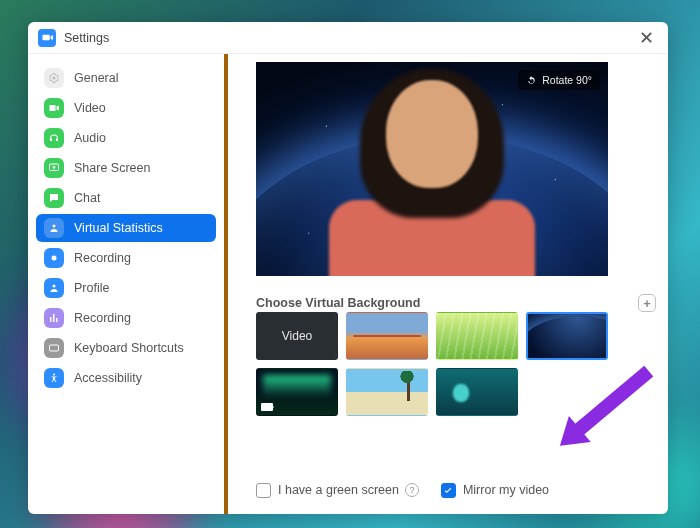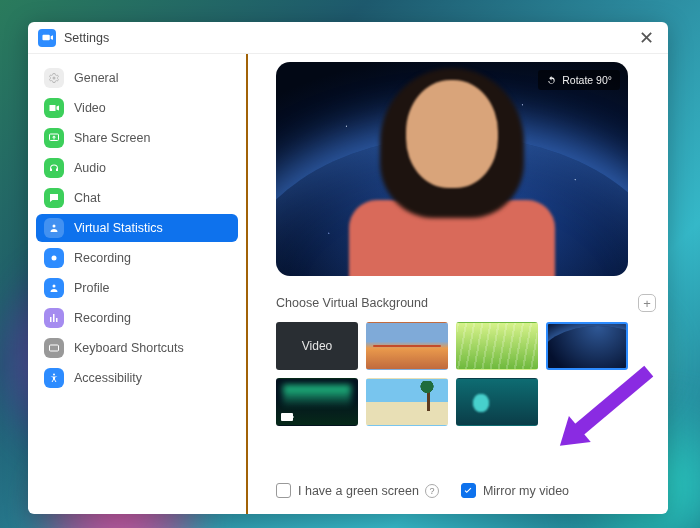--- a/index.html
+++ b/index.html
@@ -44,22 +44,22 @@
     background: #2d8cff;
     border-radius: 4px;
     display:flex;align-items:center;justify-content:center;
     margin-right:8px;
   }
   .app-icon svg { width:11px;height:11px;fill:#fff;}
   .titlebar-title { color:#444; font-size:12.5px; flex:1;}
   .close-x { font-size:18px; color:#555; cursor:pointer; line-height:1; padding:0 4px;}
   .body { flex:1; display:flex; min-height:0;}
   .sidebar {
-    width: 220px;
-    border-right: 2px solid #a16207;
+    width: 200px;
+    border-right: 4px solid #a16207;
     padding: 10px 8px;
   }
   .nav-item {
     display:flex; align-items:center;
     height: 28px;
     border-radius: 6px;
     padding: 0 8px;
     color:#555;
     cursor:pointer;
     margin-bottom: 2px;
@@ -88,21 +88,21 @@
   .nav-icon svg { width:12px;height:12px;fill:#fff;}
   .nav-icon.general svg{ fill:#bbb;}
   .content {
     flex:1; padding: 8px 12px 10px 28px;
     display:flex;flex-direction:column;
     color:#444;
   }
   .preview {
     position:relative;
     width: 352px; height: 214px;
-    border-radius:14px;
+    border-radius:0;
     overflow:hidden;
     background: radial-gradient(ellipse 90% 80% at 60% 75%, #0b2a6e 0%, #061639 60%, #020815 100%);
     margin-bottom: 18px;
   }
   .preview .planet-arc{
     position:absolute; left:-40px; bottom:-160px; width:440px; height:300px;
     border-radius:50%;
     box-shadow: 0 0 40px 18px rgba(80,150,255,.55), inset 0 0 60px rgba(80,150,255,.4);
     background: radial-gradient(ellipse at 50% 0%, rgba(80,150,255,.35), transparent 65%);
   }
@@ -139,21 +139,21 @@
     position:absolute; top:8px; right:8px;
     background:rgba(0,0,0,.55);
     color:#eee; font-size:10.5px;
     padding:4px 8px; border-radius:3px;
     display:flex;align-items:center;gap:5px;
   }
   .rotate-badge svg{width:11px;height:11px;fill:#eee;}
   .section-label {
     font-size:12.5px; color:#555;
     display:flex; align-items:center;
-    margin-bottom:10px;
+    font-weight:bold;
   }
   .section-label .spacer{ flex:1;}
   .add-btn{
     width:18px;height:18px;border:1px solid #bfbfbf;border-radius:5px;
     display:flex;align-items:center;justify-content:center;color:#888;
     cursor:pointer;font-size:13px;line-height:1;
   }
   .thumbs { display:flex; flex-wrap:wrap; gap:8px; width: 360px;}
   .thumb {
     width:82px; height:48px; border-radius:3px; overflow:hidden;
@@ -188,21 +188,21 @@
     display:inline-flex;align-items:center;justify-content:center;margin-right:7px;
     vertical-align:middle;
   }
   .chk.checked{ background:#0e72ed; border-color:#0e72ed;}
   .chk.checked svg{width:10px;height:10px;fill:#fff;}
   .help-circ{
     width:14px;height:14px;border:1px solid #aaa;border-radius:50%;
     display:inline-flex;align-items:center;justify-content:center;
     font-size:9px;color:#888;margin-left:6px;
   }
-  label.ck { display:inline-flex;align-items:center;cursor:pointer;margin-top:31px;}
+  label.ck { display:inline-flex;align-items:flex-start;cursor:pointer;margin-top:31px;}
   
   .arrow-annot{
     position:absolute; left:564px; top:395px;
     transform: rotate(-40deg);
     pointer-events:none;
   }
   .arrow-annot .shaft{
     width: 96px; height: 14px;
     background:#8a2be2;
   }
@@ -248,35 +248,35 @@
       </div>
       <div class="nav-item">
         <span class="nav-icon nav-icon-video">
             <svg viewBox="0 0 24 24">
               <path d="M3 6h12v12H3zM17 9l5-2v10l-5-2z"></path>
             </svg>
           </span>
         <span>Video</span>
       </div>
       <div class="nav-item">
+        <span class="nav-icon nav-icon-audio">
+            <svg viewBox="0 0 24 24">
+              <path d="M4 13a8 8 0 0 1 16 0v5h-4v-5h2a6 6 0 0 0-12 0h2v5H4z"></path>
+            </svg>
+          </span>
+        <span>Audio</span>
+      </div>
+      <div class="nav-item">
         <span class="nav-icon nav-icon-share">
             <svg viewBox="0 0 24 24">
               <rect x="3" y="4" width="18" height="13" rx="2" fill="none" stroke="#fff" stroke-width="2"></rect>
               <path d="M12 7l4 4h-3v4h-2v-4H8z"></path>
             </svg>
           </span>
         <span>Share Screen</span>
-      </div>
-      <div class="nav-item">
-        <span class="nav-icon nav-icon-audio">
-            <svg viewBox="0 0 24 24">
-              <path d="M4 13a8 8 0 0 1 16 0v5h-4v-5h2a6 6 0 0 0-12 0h2v5H4z"></path>
-            </svg>
-          </span>
-        <span>Audio</span>
       </div>
       <div class="nav-item">
         <span class="nav-icon nav-icon-chat">
             <svg viewBox="0 0 24 24">
               <path d="M4 4h16v12H9l-5 4z"></path>
             </svg>
           </span>
         <span>Chat</span>
       </div>
       <div class="nav-item active">

